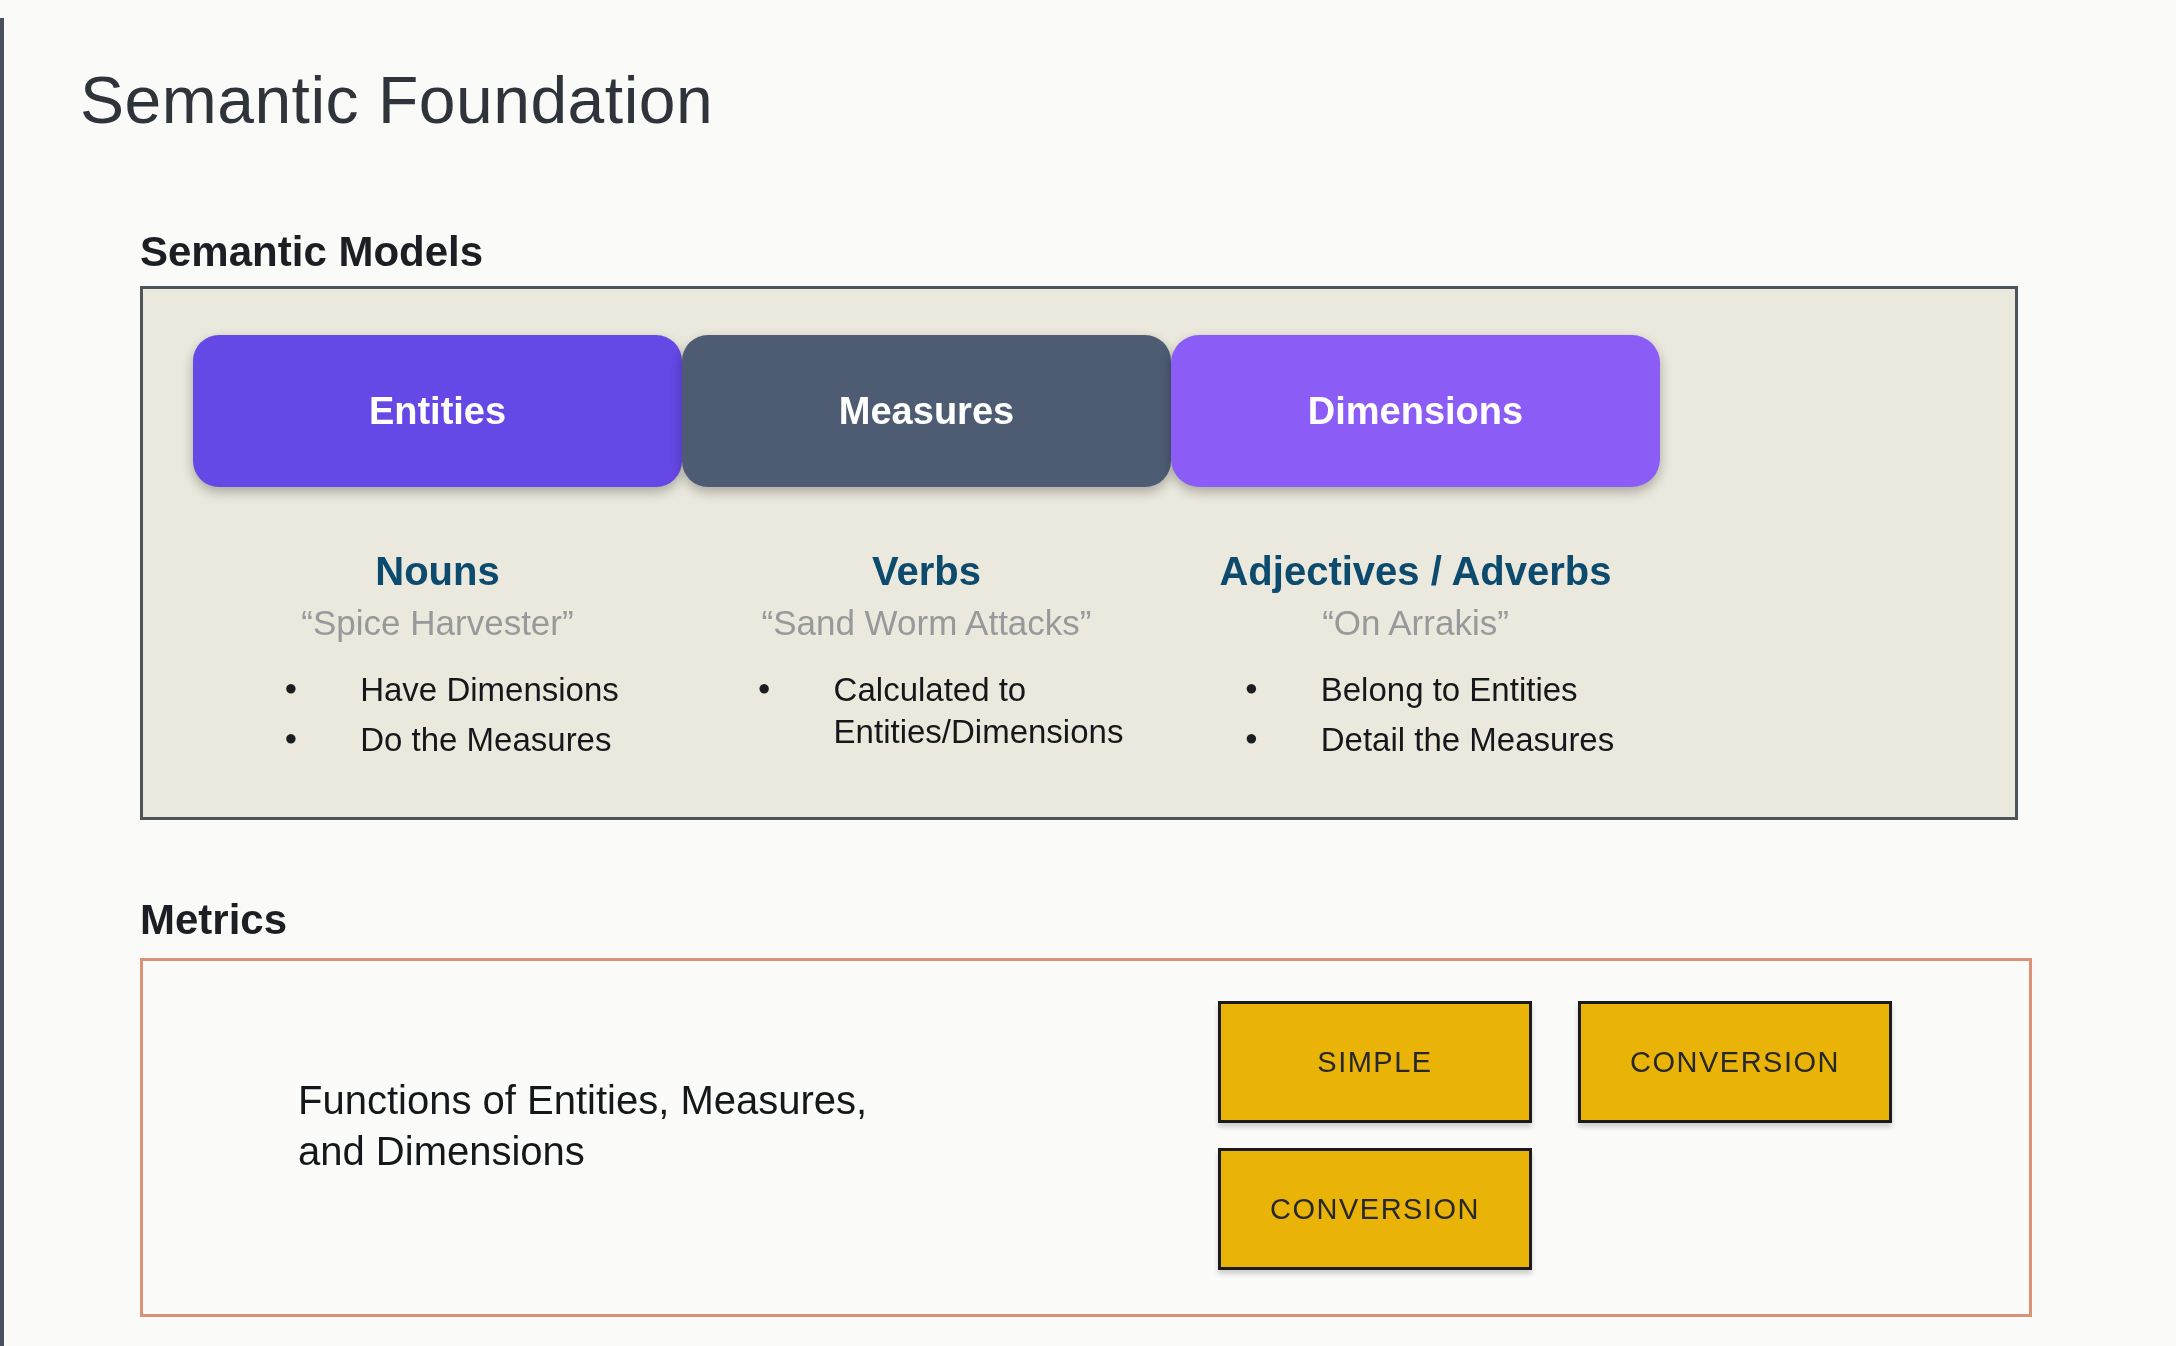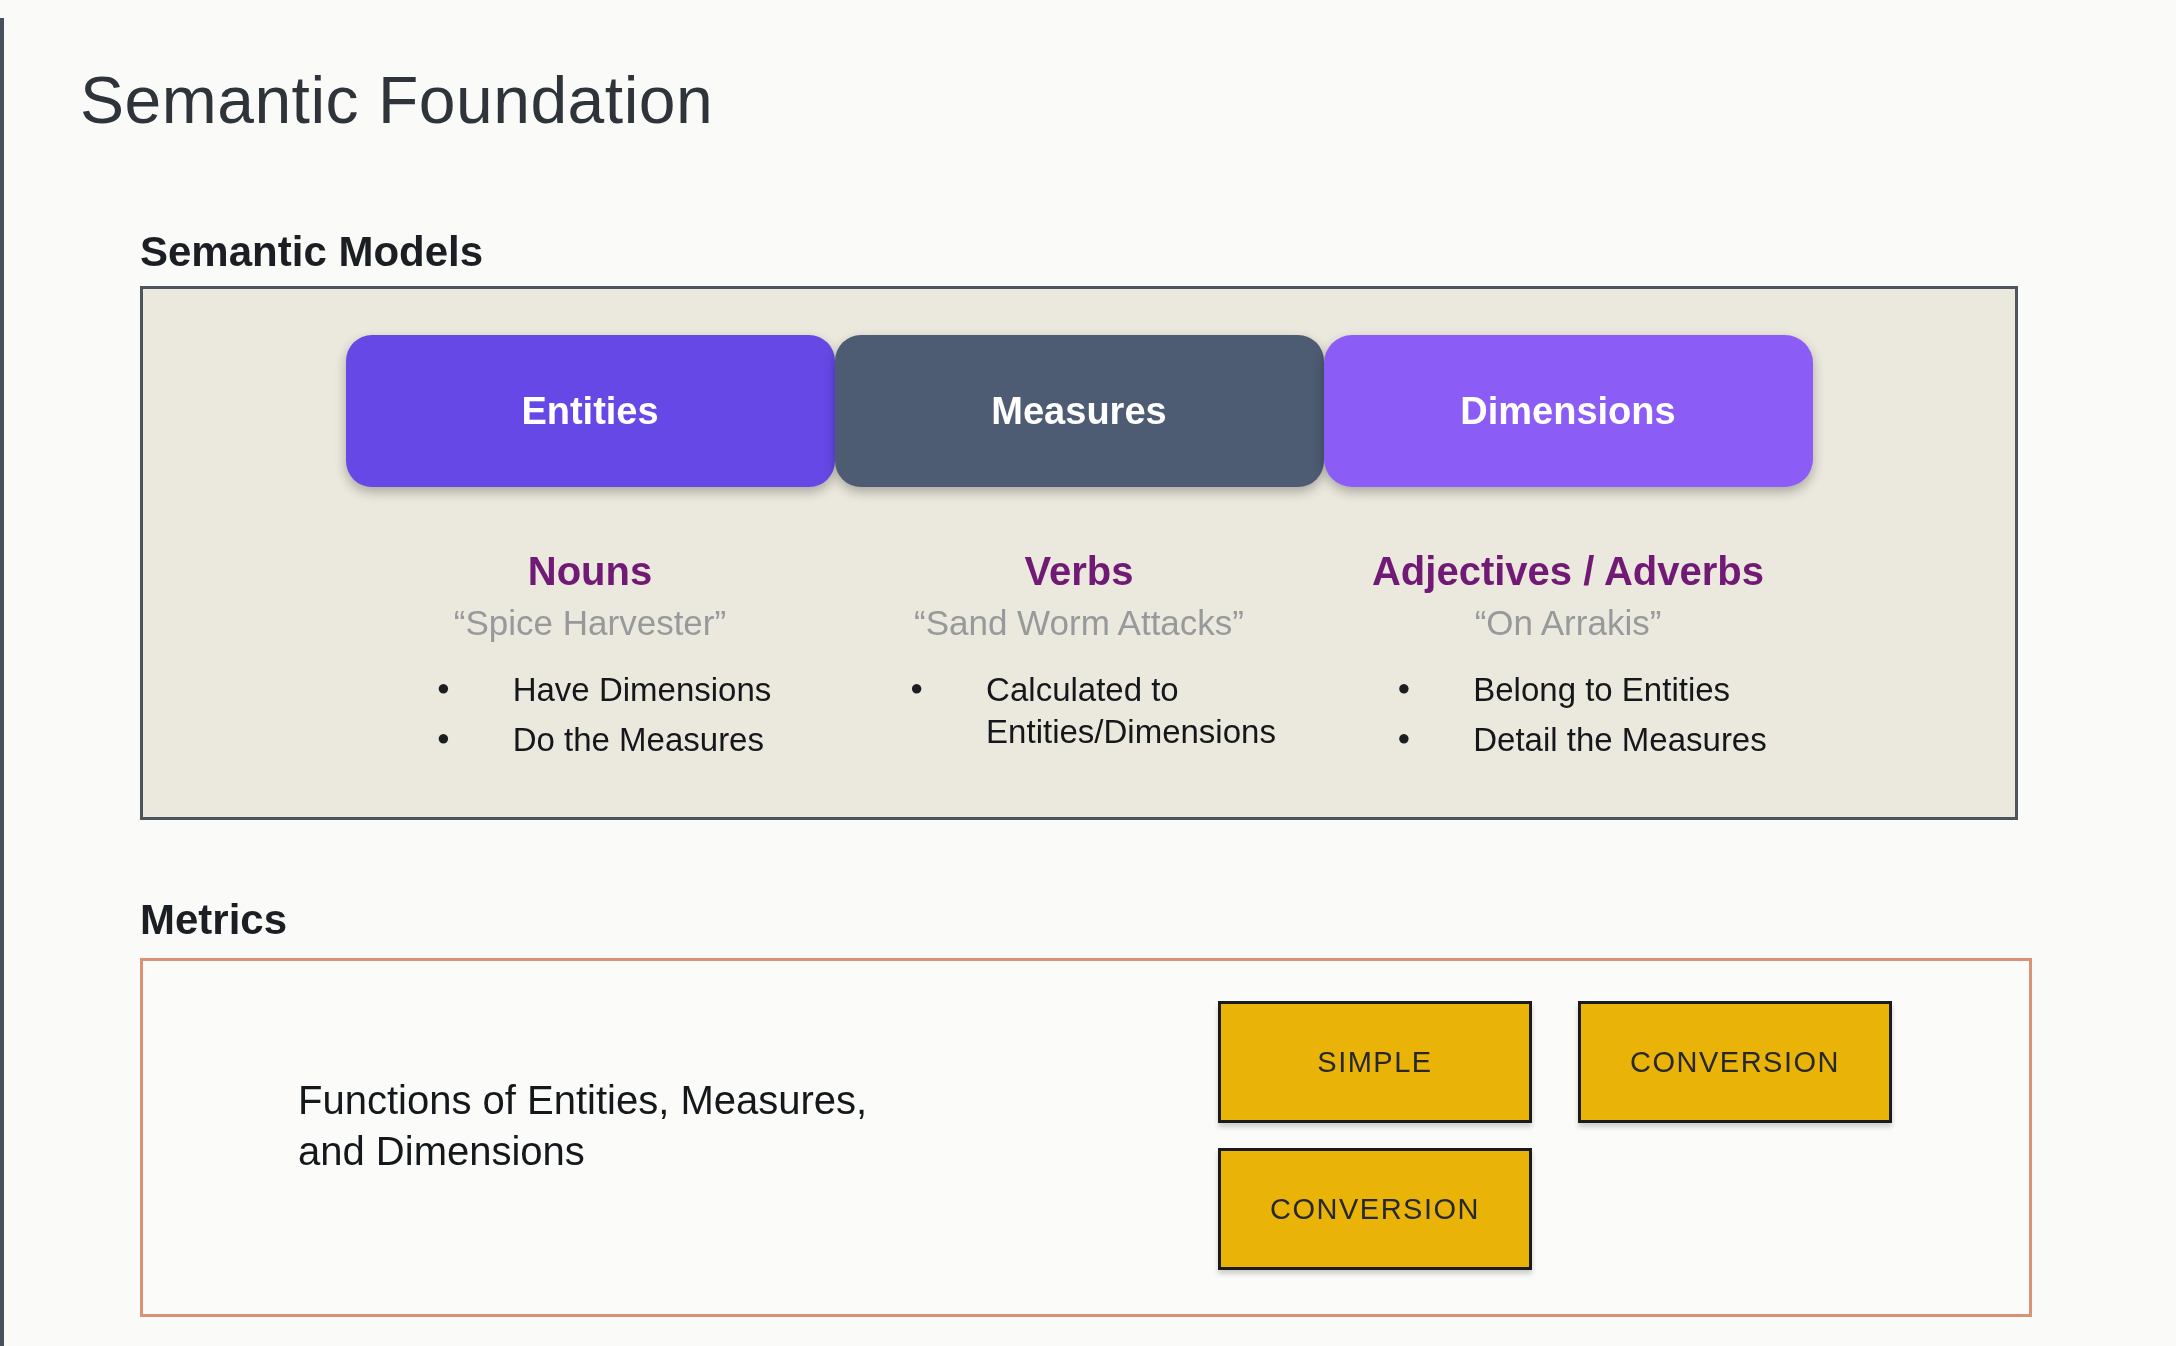--- a/index.html
+++ b/index.html
@@ -17,30 +17,30 @@
   .section-heading{
     position:absolute; left:140px; width:1890px; text-align:left;
     font-size:42px; font-weight:700; color:#1b1f24;
   }
   .sm-heading{top:228px;}
   .metrics-heading{top:896px;}
 
   .sm-panel{
     position:absolute; left:140px; top:286px; width:1878px; height:534px;
     background:#ebe9dd; border:3px solid #4d545c; box-sizing:border-box;
-    display:flex; justify-content:center; padding:0 50px;
+    display:flex; justify-content:flex-start; padding:0 50px;
   }
   .col{width:489px; text-align:center; padding-top:46px; box-sizing:border-box;}
   .pill{
     height:152px; border-radius:26px;
     display:flex; align-items:center; justify-content:center;
     color:#ffffff; font-size:38px; font-weight:700;
     box-shadow:0 5px 12px rgba(0,0,0,0.28);
   }
-  .role{margin-top:62px; font-size:40px; font-weight:700; color:#701a75;}
+  .role{margin-top:62px; font-size:40px; font-weight:700; color:#0c4a6e;}
   .quote{margin-top:9px; font-size:35px; color:#97999b;}
   .bullets{margin-top:26px; display:inline-block; text-align:left;}
   .bullet{
     position:relative; padding-left:104px; font-size:33px; color:#15171a;
     line-height:1.28; margin-bottom:8px; white-space:pre-line;
   }
   .bullet::before{content:"●"; position:absolute; left:28px; top:5px; font-size:22px; color:#1b1d20;}
 
   .metrics-panel{
     position:absolute; left:140px; top:958px; width:1892px; height:359px;

